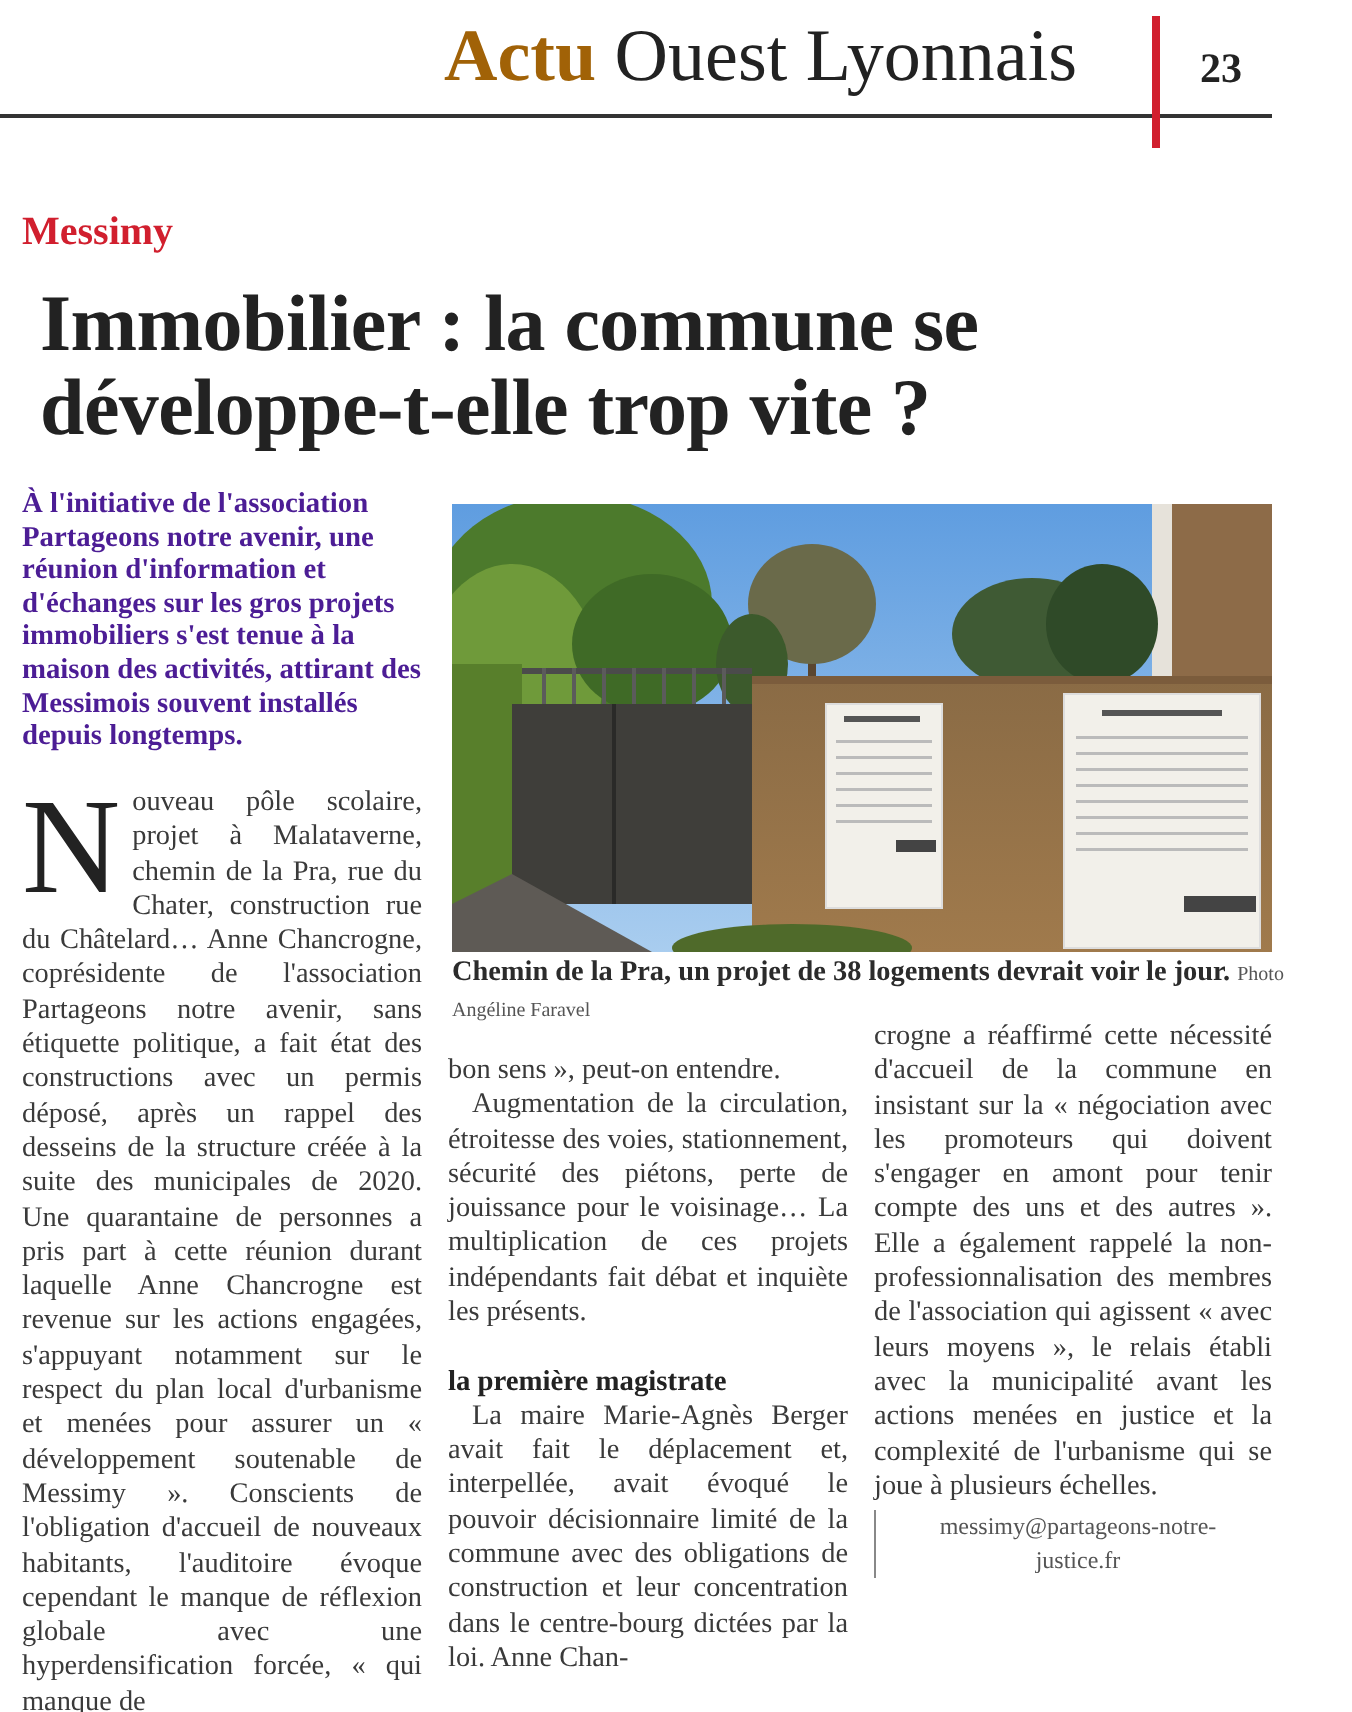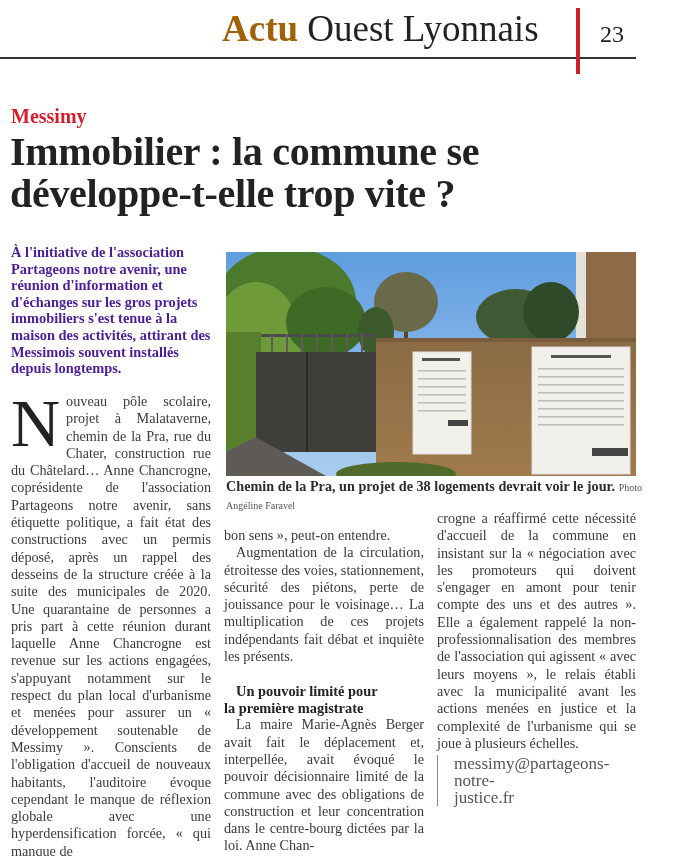--- a/index.html
+++ b/index.html
@@ -12,31 +12,31 @@
   
   #masthead {
     left:222px; top:6px; height:46px; white-space:nowrap;
     font-family:"Liberation Serif", serif; font-size:37px; line-height:46px; color:#222;
   }
   #masthead .actu { color:#a16207; font-weight:bold; }
   #rule { left:0; top:57px; width:636px; height:1.5px; background:#333; }
   #redbar { left:576px; top:8px; width:4px; height:66px; background:#d11f2e; }
   #page-num {
     left:600px; top:14px; font-family:"Liberation Serif", serif;
-    font-size:24px; line-height:40px; color:#222;
+    font-size:21px; line-height:40px; color:#222;font-weight:bold;
   }
   
   #kicker {
     left:11px; top:104px; font-family:"Liberation Serif", serif;
     font-weight:bold; font-size:20px; color:#d11f2e; line-height:24px;text-align:center;
   }
   #headline {
     left:10px; top:131px; width:600px;
     font-family:"Liberation Serif", serif; font-weight:bold;
-    font-size:40px; line-height:42px; color:#222; letter-spacing:-0.3px; margin:0;
+    font-size:40px; line-height:42px; color:#222; letter-spacing:-0.3px; margin:10px;
   }
   
   #lead {
     left:11px; top:244px; width:200px;
     font-family:"Liberation Serif", serif; font-weight:bold;
     font-size:14.4px; line-height:16.6px; color:#4c1d95; margin:0;
   }
   .col {
     font-family:"Liberation Serif", serif; font-size:14.2px; line-height:17.3px;
     color:#3a3a3a; text-align:justify; hyphens:manual; margin:0;
@@ -49,22 +49,22 @@
     line-height:52px; margin:4px 6px 0 0; color:#222;
   }
   .indent { text-indent:12px; }
   .subhead {
     font-family:"Liberation Serif", serif; font-weight:bold; font-size:14.4px;
     line-height:16.5px; color:#222; margin:18px 0 0 0; text-align:left;
   }
   .subhead .l1 { padding-left:12px; display:block; }
   .signoff { font-weight:bold; color:#222; text-align:left; }
   .email {
-    border-left:1.5px solid #888; padding-left:16px; margin-top:3px;
-    color:#555; font-size:17px; line-height:17px; text-align:left;
+    border-left:1.5px solid #888; padding-left:4px; margin-top:3px;
+    color:#555; font-size:12px; line-height:17px; text-align:center;
   }
   
   #photo {
     left:226px; top:252px; width:410px; height:224px; overflow:hidden;
     background:#7aaadf;
   }
   #caption {
     left:226px; top:478px; width:420px;
     font-family:"Liberation Serif", serif; font-size:14.2px; line-height:17px; color:#333;
   }
@@ -168,21 +168,20 @@
 
 <div class="abs col" id="col1">
   <span class="dropcap">N</span>
   <span>ouveau pôle scolaire, projet à Malataverne, chemin de la Pra, rue du Chater, construction rue du Châtelard… Anne Chancrogne, coprésidente de l'association Partageons notre avenir, sans étiquette politique, a fait état des constructions avec un permis déposé, après un rappel des desseins de la structure créée à la suite des municipales de 2020. Une quarantaine de personnes a pris part à cette réunion durant laquelle Anne Chancrogne est revenue sur les actions engagées, s'appuyant notamment sur le respect du plan local d'urbanisme et menées pour assurer un « développement soutenable de Messimy ». Conscients de l'obligation d'accueil de nouveaux habitants, l'auditoire évoque cependant le manque de réflexion globale avec une hyperdensification forcée, « qui manque de</span>
 </div>
 
 <div class="abs col" id="col2">
   <div>bon sens », peut-on entendre.</div>
   <div class="indent">Augmentation de la circulation, étroitesse des voies, stationnement, sécurité des piétons, perte de jouissance pour le voisinage… La multiplication de ces projets indépendants fait débat et inquiète les présents.</div>
   <div class="subhead">
-    <span class="l1">Un pouvoir limité pour</span>
     <span>la première magistrate</span>
   </div>
   <div class="indent">La maire Marie-Agnès Berger avait fait le déplacement et, interpellée, avait évoqué le pouvoir décisionnaire limité de la commune avec des obligations de construction et leur concentration dans le centre-bourg dictées par la loi. Anne Chan-</div>
 </div>
 
 <div class="abs col" id="col3">
   <div>crogne a réaffirmé cette nécessité d'accueil de la commune en insistant sur la « négociation avec les promoteurs qui doivent s'engager en amont pour tenir compte des uns et des autres ». Elle a également rappelé la non-professionnalisation des membres de l'association qui agissent « avec leurs moyens », le relais établi avec la municipalité avant les actions menées en justice et la complexité de l'urbanisme qui se joue à plusieurs échelles.</div>
   <div class="email">
     <span>messimy@partageons-notre-</span><br>
     <span>justice.fr</span>

